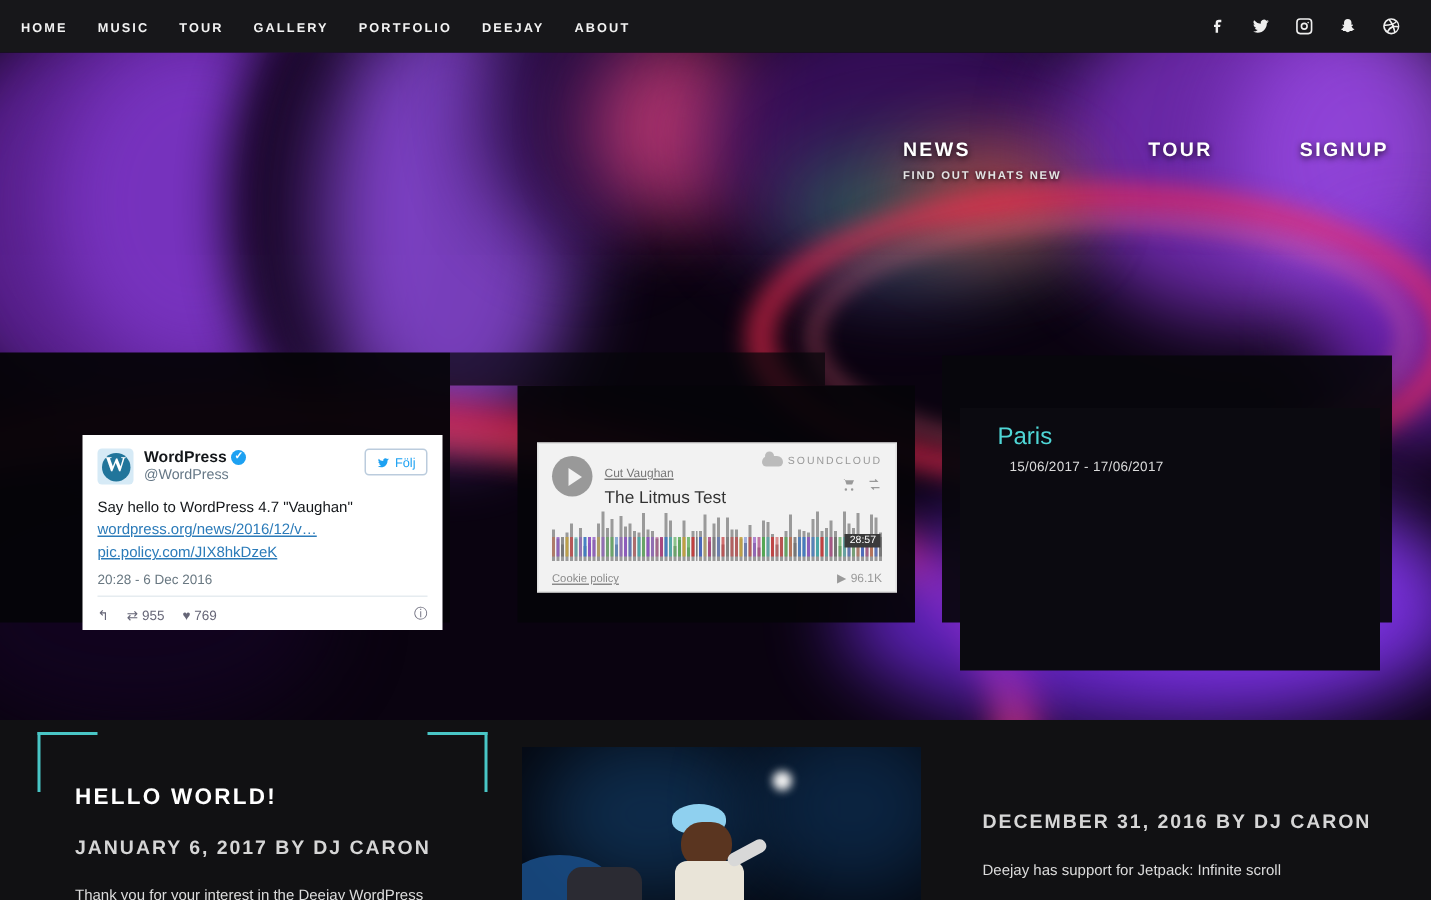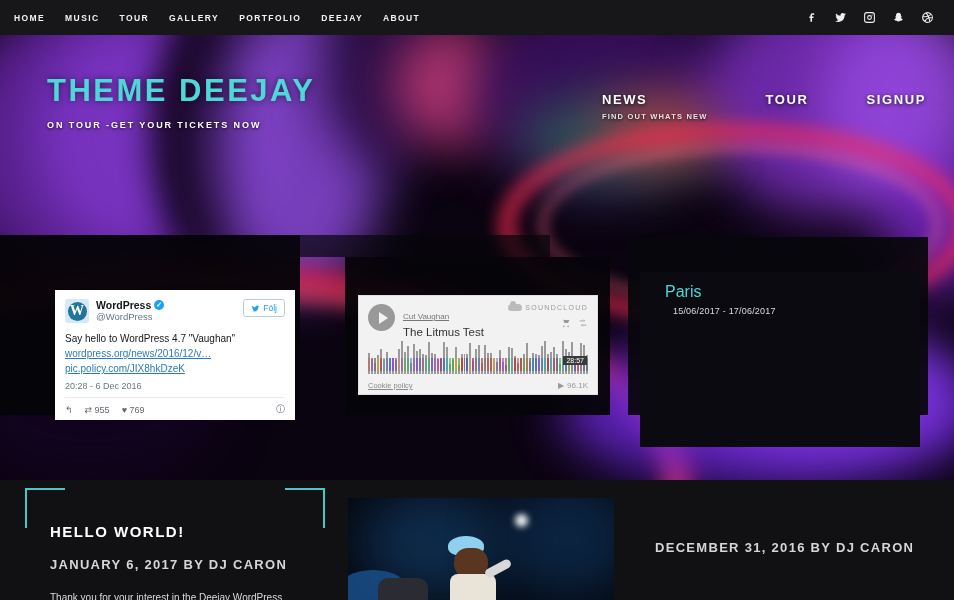--- a/index.html
+++ b/index.html
@@ -190,24 +190,20 @@
     <div class="blob" style="left:-40px;top:300px;width:260px;height:150px;background:#120420;opacity:.9;"></div>
 
     <div style="position:absolute;left:0;top:200px;width:300px;height:180px;background:#050408;opacity:.96;"></div>
     <div style="position:absolute;left:300px;top:200px;width:250px;height:22px;background:#06050a;opacity:.7;"></div>
     <div style="position:absolute;left:345px;top:222px;width:265px;height:158px;background:#050408;opacity:.94;"></div>
     <div style="position:absolute;left:628px;top:202px;width:300px;height:178px;background:#07060c;opacity:.93;"></div>
     <div style="position:absolute;left:0;top:345px;width:954px;height:0px;"></div>
   </div>
 
   <div class="hero-inner">
-    <div class="brand">
-      <h1>THEME DEEJAY</h1>
-      <p>ON TOUR -GET YOUR TICKETS NOW</p>
-    </div>
 
     <div class="heronav">
       <div class="hn">
         <div class="t">NEWS</div>
         <div class="s">FIND OUT WHATS NEW</div>
       </div>
       <div class="hn">
         <div class="t">TOUR</div>
       </div>
       <div class="hn">
@@ -475,15 +471,16 @@
       <div style="position:absolute;left:102px;top:76px;width:46px;height:30px;background:#e9e4d8;border-radius:8px 8px 0 0;"></div>
       <div style="position:absolute;left:136px;top:66px;width:28px;height:9px;border-radius:5px;background:#d8d8d8;transform:rotate(-28deg);"></div>
       <div style="position:absolute;left:-10px;top:72px;width:70px;height:40px;border-radius:50%;background:#1a4f8a;opacity:.85;"></div>
       <div style="position:absolute;left:30px;top:80px;width:50px;height:34px;border-radius:10px;background:#2b2b33;"></div>
     </div>
   </div>
 
   <div class="col c3">
     <div class="post">
       <div class="meta">DECEMBER 31, 2016 BY DJ CARON</div>
+      <div class="txt">Deejay has support for Jetpack: Infinite scroll</div>
     </div>
   </div>
 </div>
 
 </body></html>

